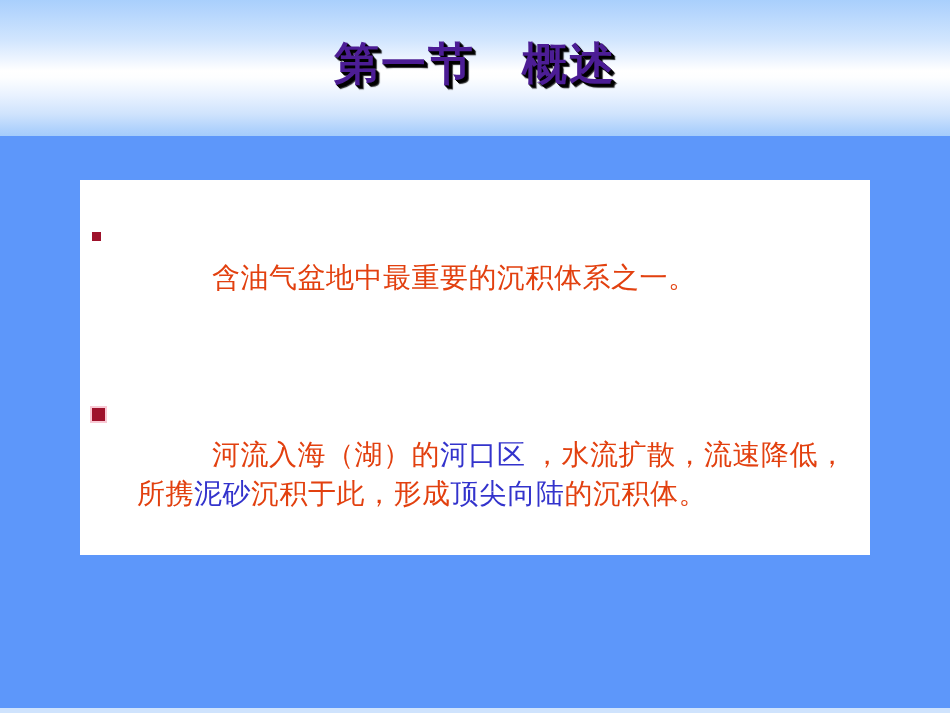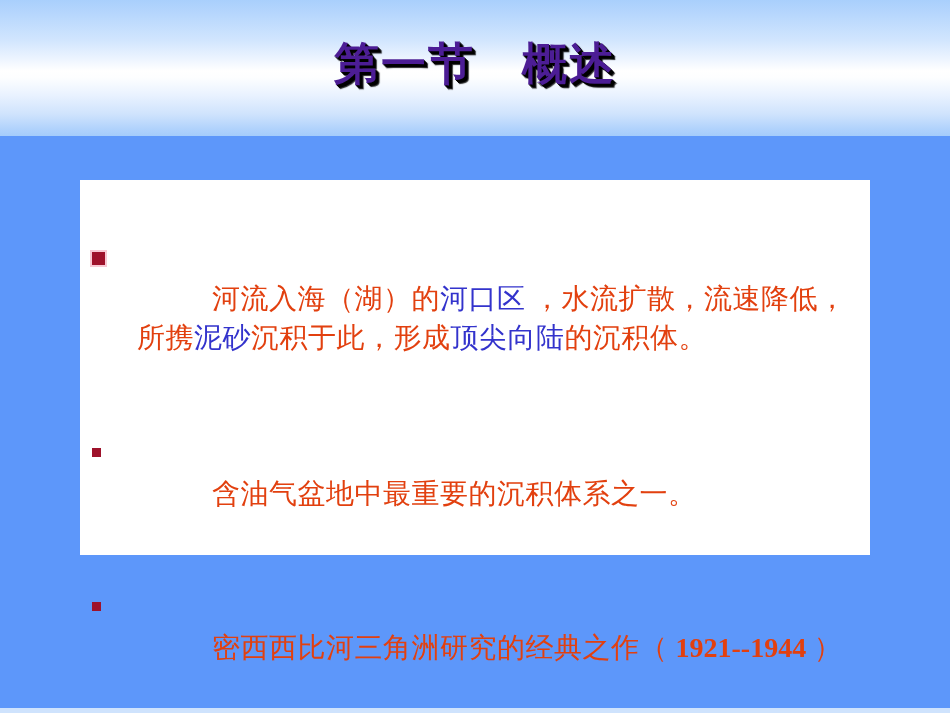--- a/index.html
+++ b/index.html
@@ -158,39 +158,33 @@
 
   <div class="header-band"></div>
 
   <div class="slide-title">第一节　概述</div>
 
   <div class="body-area"></div>
 
   <div class="content-panel">
     <ul class="bullet-list">
 
+      <li class="bullet-item item-1">
+        <span class="marker small"></span>
+        <span class="bullet-text">
+          <span class="seg-red">含油气盆地中最重要的沉积体系之一。</span>
+        </span>
+      </li>
+
       <li class="bullet-item item-0">
         <span class="marker big"></span>
         <span class="bullet-text">
           <span class="seg-red">河流入海（湖）的</span><span class="seg-blue">河口区</span><span class="seg-red"> ，水流扩散，流速降低，所携</span><span class="seg-blue">泥砂</span><span class="seg-red">沉积于此，形成</span><span class="seg-blue">顶尖向陆</span><span class="seg-red">的沉积体。</span>
         </span>
       </li>
 
-      <li class="bullet-item item-1">
-        <span class="marker small"></span>
-        <span class="bullet-text">
-          <span class="seg-red">含油气盆地中最重要的沉积体系之一。</span>
-        </span>
-      </li>
-
-      <li class="bullet-item item-2">
-        <span class="marker small"></span>
-        <span class="bullet-text">
-          <span class="seg-red">密西西比河三角洲研究的经典之作（ </span><span class="year-range">1921--1944</span><span class="seg-red"> ）</span>
-        </span>
-      </li>
 
     </ul>
   </div>
 
   <div class="bottom-strip"></div>
 
 </div>
 
 </body></html>

